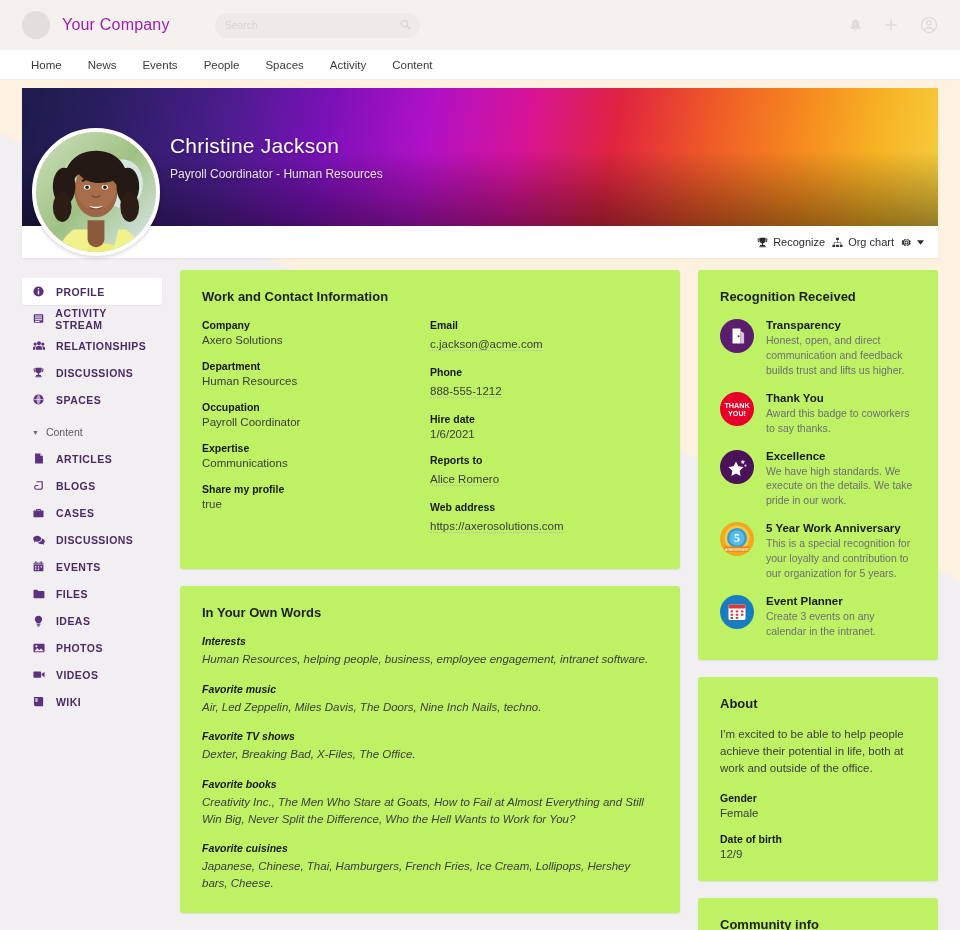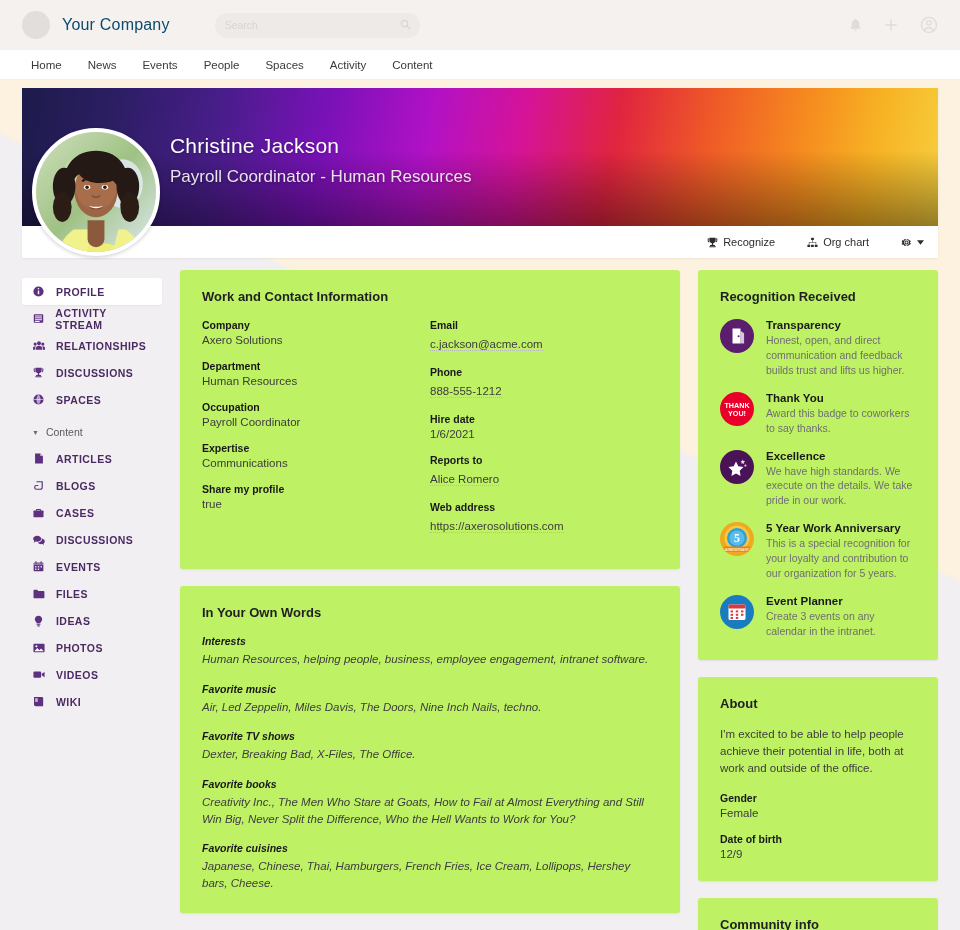--- a/index.html
+++ b/index.html
@@ -28,21 +28,21 @@
     position: relative; z-index: 5;
     height: 50px; background: #f4f1ef;
     display: flex; align-items: center; padding: 0 22px;
   }
   .brand { display: flex; align-items: center; gap: 12px; }
   .brand-logo {
     width: 28px; height: 28px; border-radius: 50%;
     background: #e2dedb;
   }
   .brand-name {
-    font-size: 16px; color: #0c4a6e; letter-spacing: .2px;
+    font-size: 16px; color: #a21caf; letter-spacing: .2px;
   }
   .searchbox {
     margin-left: 45px; width: 205px; height: 25px;
     background: #edeae7; border-radius: 13px;
     display: flex; align-items: center; padding: 0 10px;
     position: relative;
   }
   .searchbox .ph { font-size: 10.5px; color: #d9d5d1; }
   .search-icon { position: absolute; right: 9px; color: #d9d5d1; }
   .topbar-right {
@@ -78,34 +78,34 @@
         #1d1b4a 0%, #2b1e63 10%, #4a1d8c 22%, #7a11b8 33%,
         #b111c6 44%, #d61398 54%, #e0243f 64%, #ef5a27 74%,
         #f68b1f 84%, #f7b324 92%, #f6cf3f 100%);
   }
   .banner-text { position: absolute; left: 148px; top: 46px; }
   .banner-name {
     font-size: 21px; color: #fff; font-weight: 400; letter-spacing: .2px;
     text-shadow: 0 1px 3px rgba(0,0,0,.3);
   }
   .banner-sub {
-    font-size: 17px; color: #e9e3ec; margin-top: 9px;
+    font-size: 12px; color: #e9e3ec; margin-top: 9px;
     text-shadow: 0 1px 3px rgba(0,0,0,.3);
   }
   .avatar {
     position: absolute; left: 10px; top: 40px; z-index: 6;
     width: 128px; height: 128px; border-radius: 50%;
     border: 4px solid #fff; overflow: hidden;
     box-shadow: 0 1px 4px rgba(0,0,0,.2);
     background: #cfd8c6;
   }
   .avatar svg { display:block; width:100%; height:100%; }
   .banner-actions {
     height: 32px; display: flex; align-items: center; justify-content: flex-end;
-    gap: 32px; padding-right: 14px; background: #fff;
+    gap: 7px; padding-right: 14px; background: #fff;
   }
   .banner-actions .act {
     display: flex; align-items: center; gap: 5px;
     font-size: 11px; color: #2c2c2e; cursor: pointer;
   }
   .banner-actions svg { display: block; }
 
   
   .layout {
     position: relative; z-index: 4;

